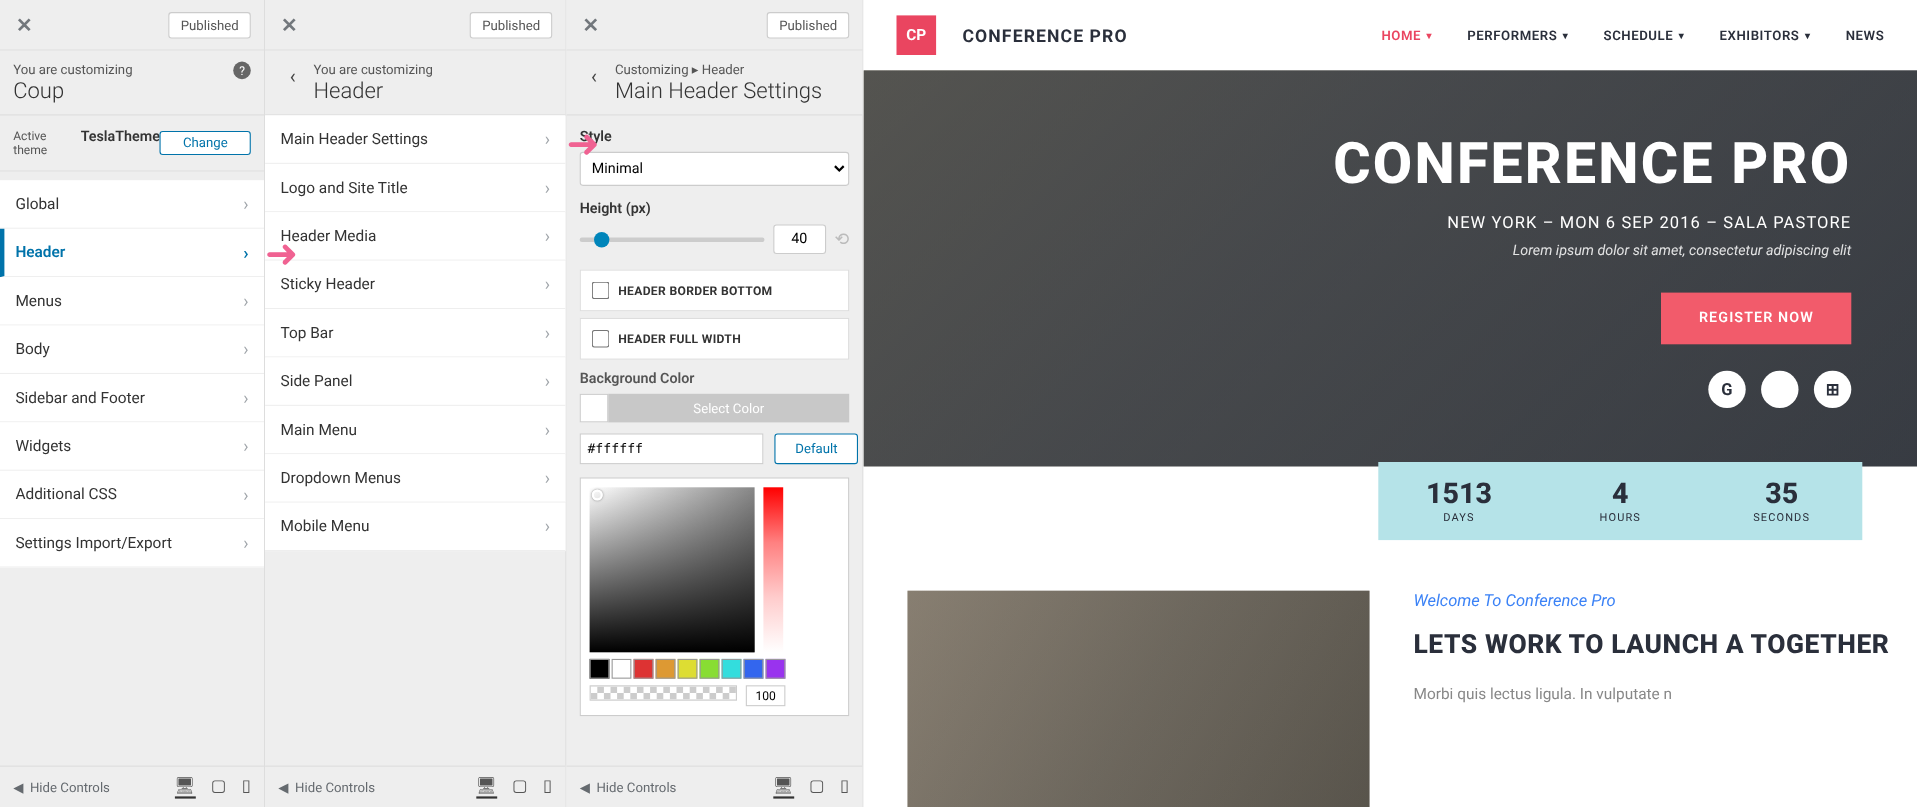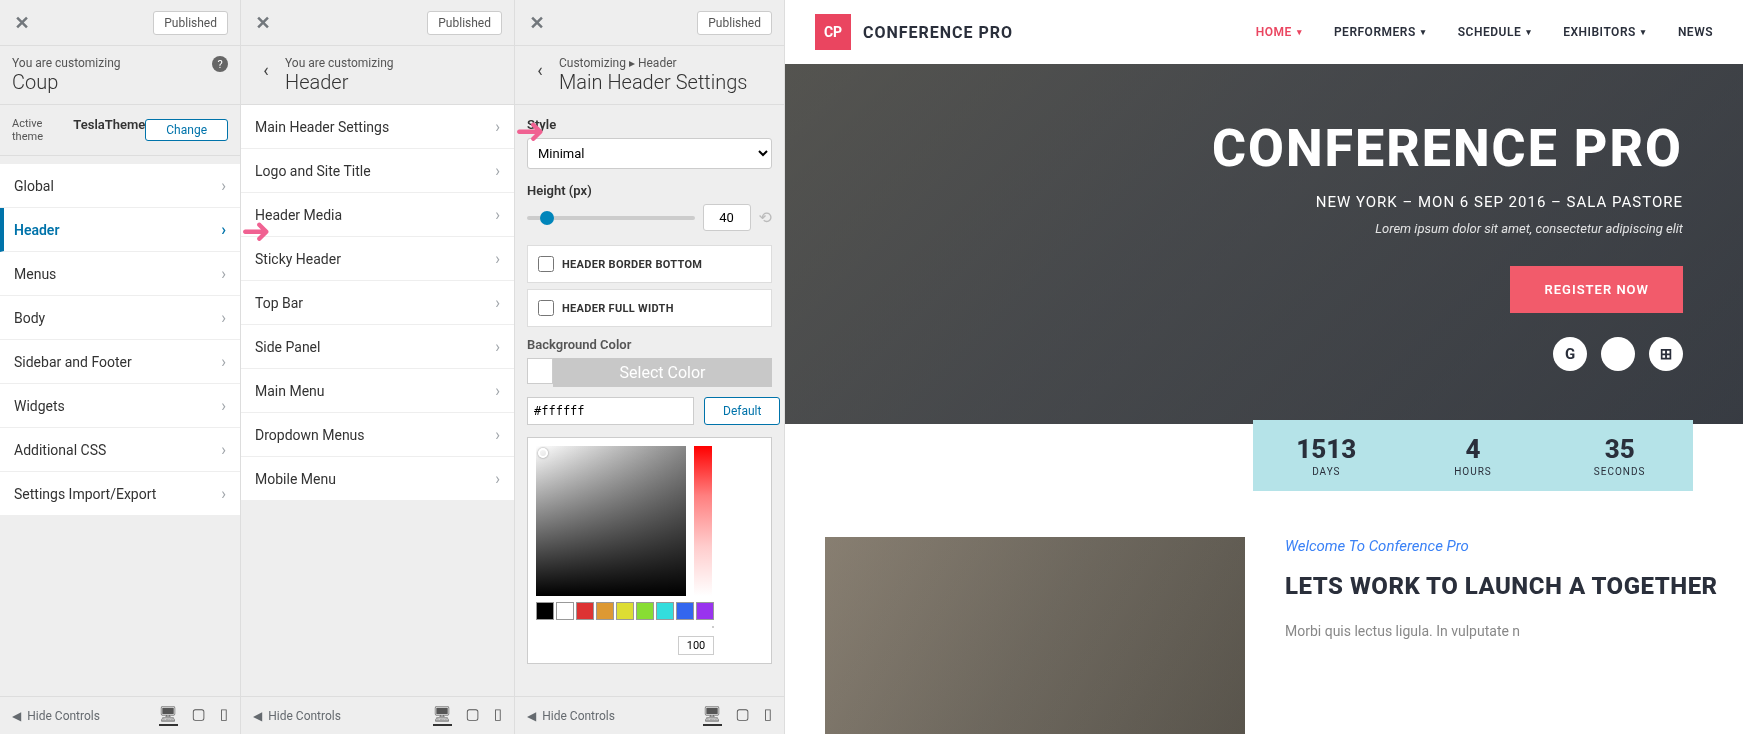--- a/index.html
+++ b/index.html
@@ -42,47 +42,47 @@
 .slider-track { height: 4px; background: #ccc; border-radius: 2px; position: relative; }
 .slider-thumb { width: 14px; height: 14px; border-radius: 50%; background: #0085ba; position: absolute; top: -5px; left: 8%; }
 .height-input { width: 48px; padding: 5px; border: 1px solid #ccc; text-align: center; font-size: 13px; border-radius: 3px; }
 .refresh-icon { color: #bbb; font-size: 16px; cursor: pointer; }
 .checkbox-row { display: flex; align-items: center; gap: 8px; padding: 10px; border: 1px solid #ddd; background: #fff; margin-bottom: 6px; }
 .checkbox-row input { width: 16px; height: 16px; }
 .checkbox-row label { font-size: 11px; font-weight: 700; color: #333; letter-spacing: 0.3px; }
 .bg-color-label { font-size: 13px; color: #555; font-weight: 600; margin: 10px 0 6px; }
 .select-color-row { display: flex; gap: 0; margin-bottom: 10px; }
 .color-swatch-btn { width: 26px; height: 26px; border: 1px solid #ccc; background: #fff; }
-.select-color-btn { flex: 1; background: #c8c8c8; color: #fff; font-size: 16px; border: none; padding: 5px; cursor: pointer; }
+.select-color-btn { flex: 1; background: #c8c8c8; color: #fff; font-size: 12px; border: none; padding: 5px; cursor: pointer; }
 .hex-row { display: flex; gap: 10px; margin-bottom: 12px; }
 .hex-input { flex: 1; padding: 6px; border: 1px solid #ccc; font-size: 12px; font-family: monospace; }
 .default-btn { border: 1px solid #0073aa; color: #0073aa; background: #fff; padding: 4px 18px; border-radius: 3px; font-size: 12px; cursor: pointer; }
 .color-picker-box { border: 1px solid #ccc; background: #fff; padding: 8px; display: flex; gap: 8px; }
 .gradient-sq { width: 150px; height: 150px; background: linear-gradient(to bottom, rgba(0,0,0,0), #000), linear-gradient(to right, #fff, #888); position: relative; }
 .gradient-handle { position: absolute; top: 2px; left: 2px; width: 10px; height: 10px; border: 2px solid #fff; border-radius: 50%; box-shadow: 0 0 2px rgba(0,0,0,0.5); }
 .hue-bar { width: 18px; height: 150px; background: linear-gradient(to bottom, #f00, #ff8080, #ffcccc, #fff); }
 .swatch-row { display: flex; gap: 2px; margin-top: 6px; }
 .swatch { width: 18px; height: 18px; border: 1px solid #999; }
-.alpha-row { display: flex; gap: 8px; margin-top: 6px; align-items: flex-end; flex-direction: column; }
+.alpha-row { display: flex; gap: 8px; margin-top: 6px; align-items: flex-start; }
 .alpha-bar { flex: 1; height: 14px; background: repeating-conic-gradient(#ccc 0% 25%, #fff 0% 50%) 50% / 12px 12px; border: 1px solid #ccc; }
 .alpha-val { width: 36px; font-size: 11px; border: 1px solid #ccc; padding: 2px; text-align: center; }
 
 .panel-footer { display: flex; align-items: center; justify-content: space-between; padding: 8px 12px; border-top: 1px solid #ddd; background: #eee; margin-top: auto; }
 .hide-controls { display: flex; align-items: center; gap: 6px; font-size: 12px; color: #656a6f; cursor: pointer; }
 .device-icons { display: flex; gap: 14px; }
 .device-icon { color: #555; cursor: pointer; font-size: 15px; }
 .device-icon.active { border-bottom: 2px solid #333; padding-bottom: 1px; }
 
 .arrow-pink { position: absolute; color: #f06292; font-size: 36px; z-index: 10; pointer-events: none; }
 .arrow1 { left: 241px; top: 210px; }
 .arrow2 { left: 515px; top: 110px; }
 
 .preview { flex: 1; background: #fff; overflow: hidden; position: relative; }
 .prev-nav { display: flex; align-items: center; padding: 14px 30px; background: #fff; }
-.prev-logo { width: 36px; height: 36px; background: #ea4560; color: #fff; display: flex; align-items: center; justify-content: center; font-weight: 700; font-size: 14px; margin-right: 12px; }
+.prev-logo { width: 36px; height: 36px; background: #ea4560; color: #fff; display: flex; align-items: center; justify-content: center; font-weight: 700; font-size: 14px; margin-right: 24px; }
 .prev-brand { font-weight: 700; font-size: 16px; letter-spacing: 1px; color: #2a2f3b; }
 .prev-menu { margin-left: auto; display: flex; gap: 32px; font-size: 12px; font-weight: 600; letter-spacing: 0.5px; }
 .prev-menu-item { color: #2a2f3b; display: flex; align-items: center; gap: 5px; cursor: pointer; }
 .prev-menu-item.active { color: #ea4560; }
 .menu-caret { font-size: 9px; }
 
 .hero { height: 360px; background: linear-gradient(rgba(40,45,60,0.55), rgba(40,45,60,0.55)), linear-gradient(135deg, #8a8368 0%, #6b6a5e 40%, #4a4d4a 100%); display: flex; flex-direction: column; align-items: flex-end; justify-content: center; padding: 0 60px 0 0; color: #fff; position: relative; }
 .hero-title { font-size: 52px; font-weight: 800; letter-spacing: 2px; text-align: right; }
 .hero-sub { font-size: 15px; margin-top: 14px; letter-spacing: 1px; text-align: right; }
 .hero-tag { font-size: 13px; margin-top: 10px; opacity: 0.85; font-style: italic; text-align: right; }

